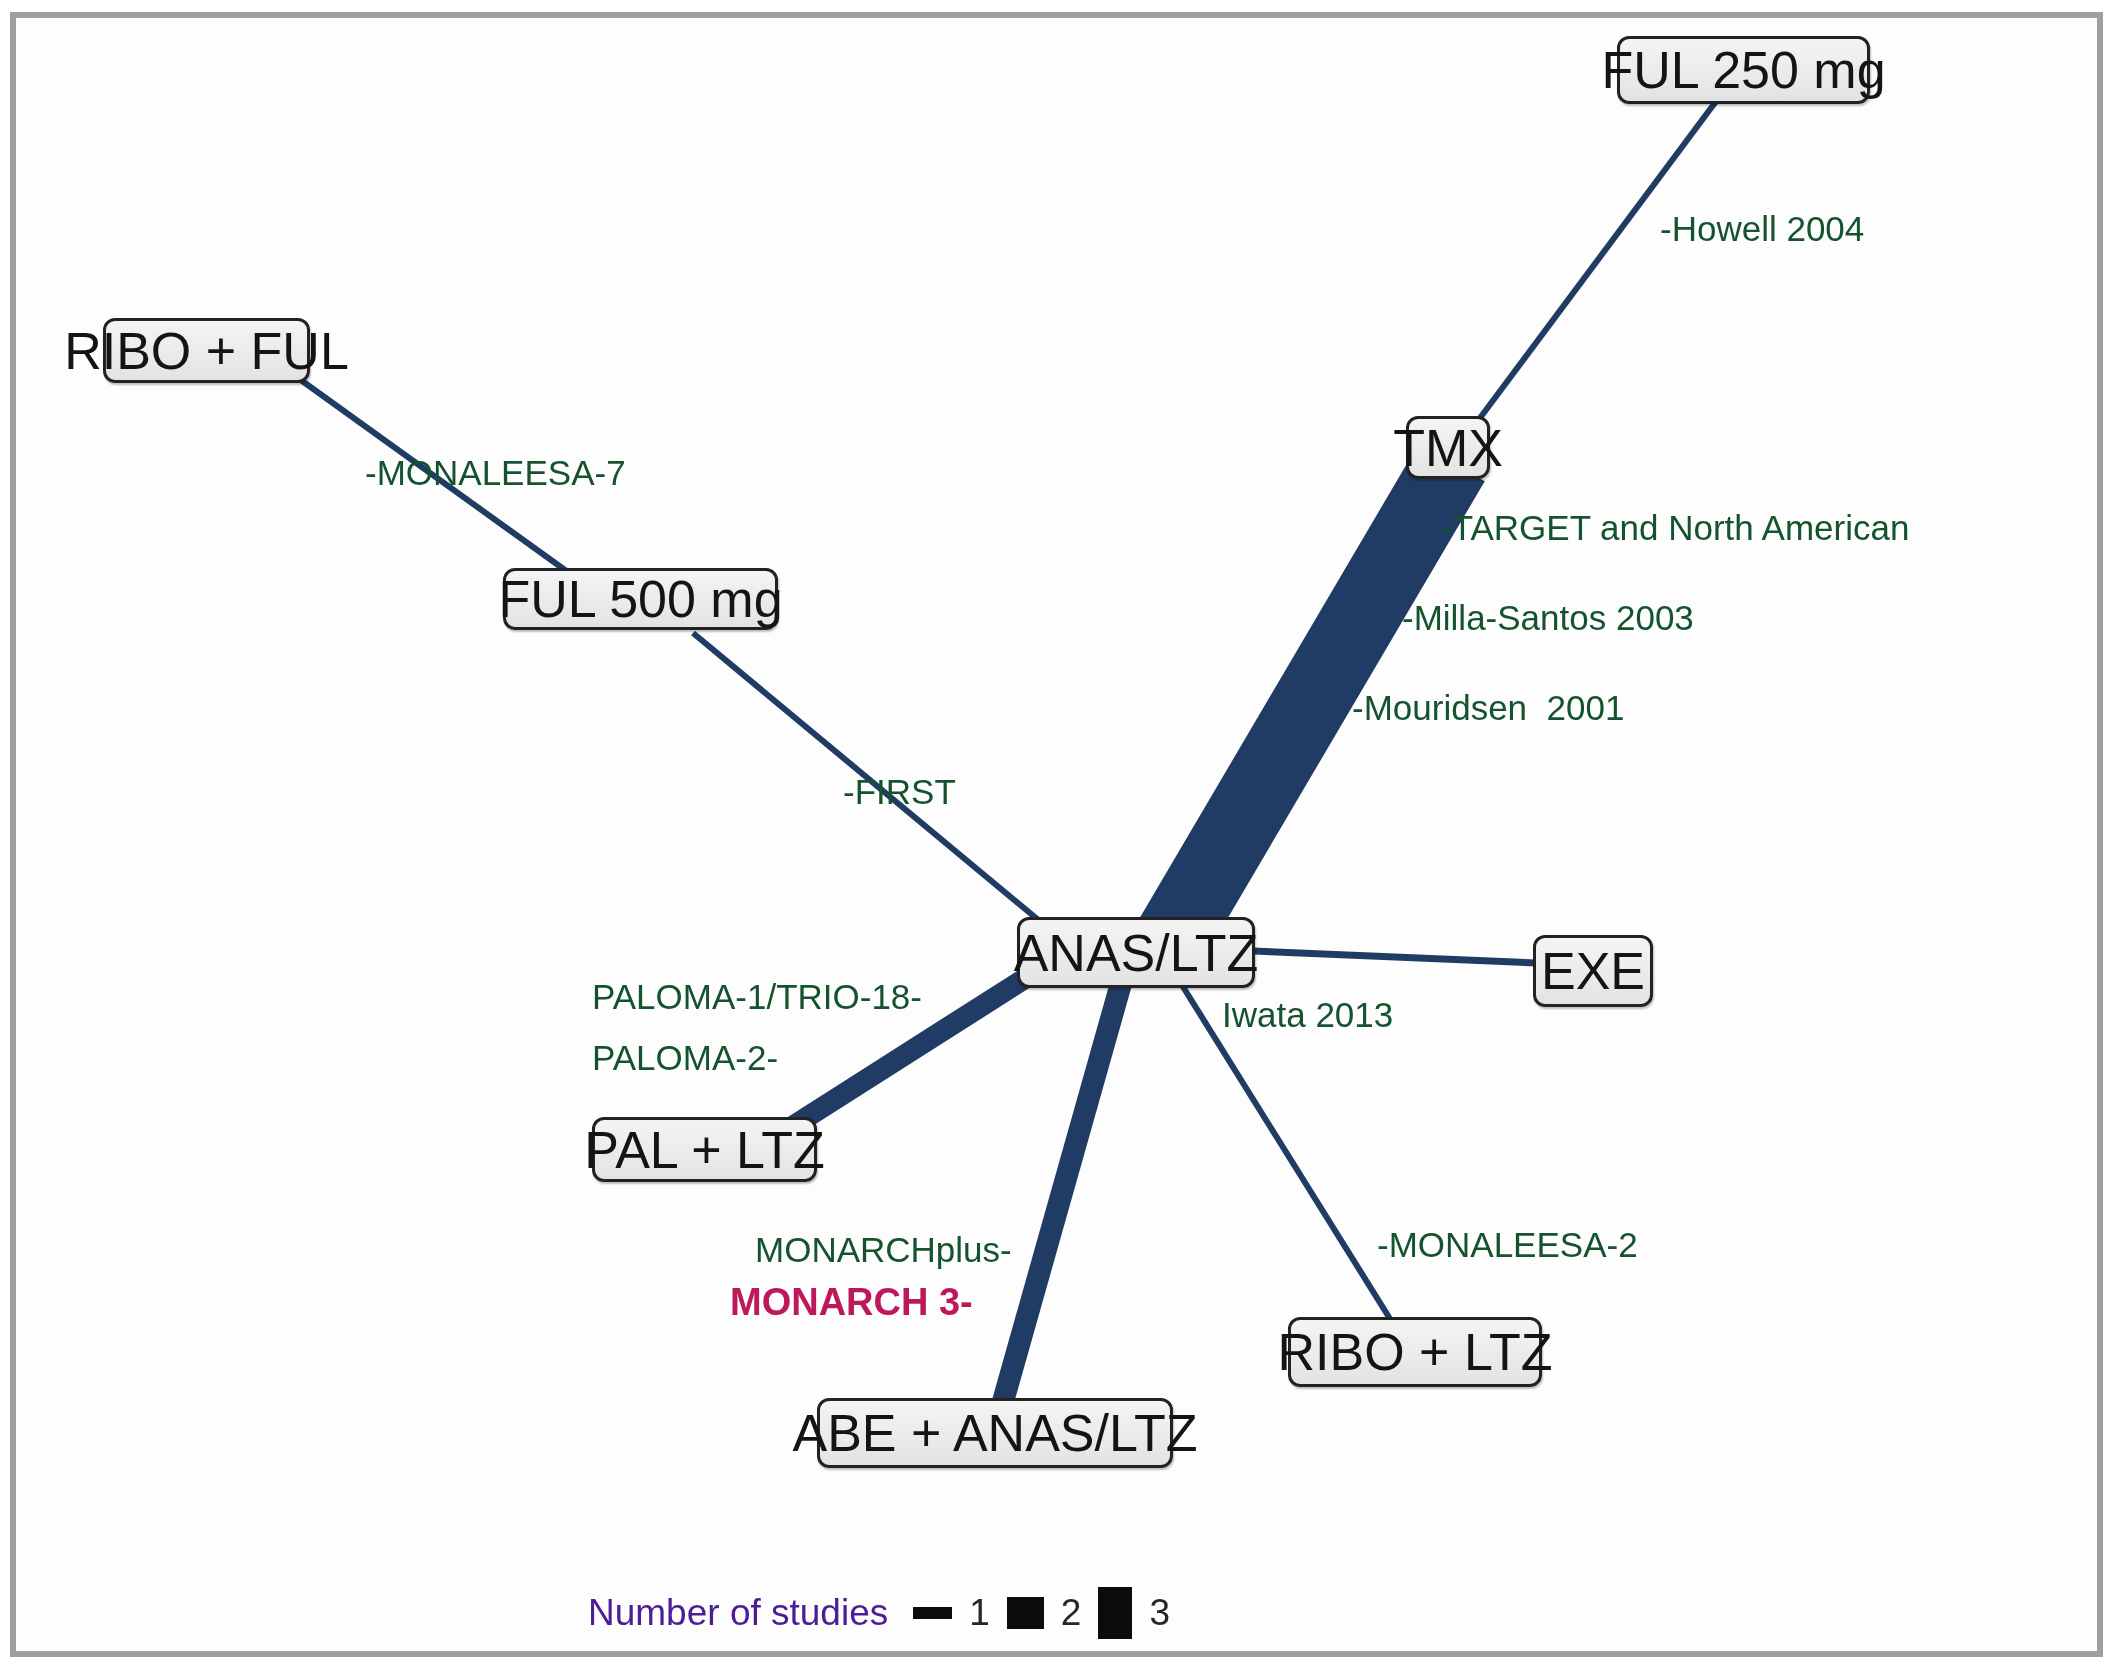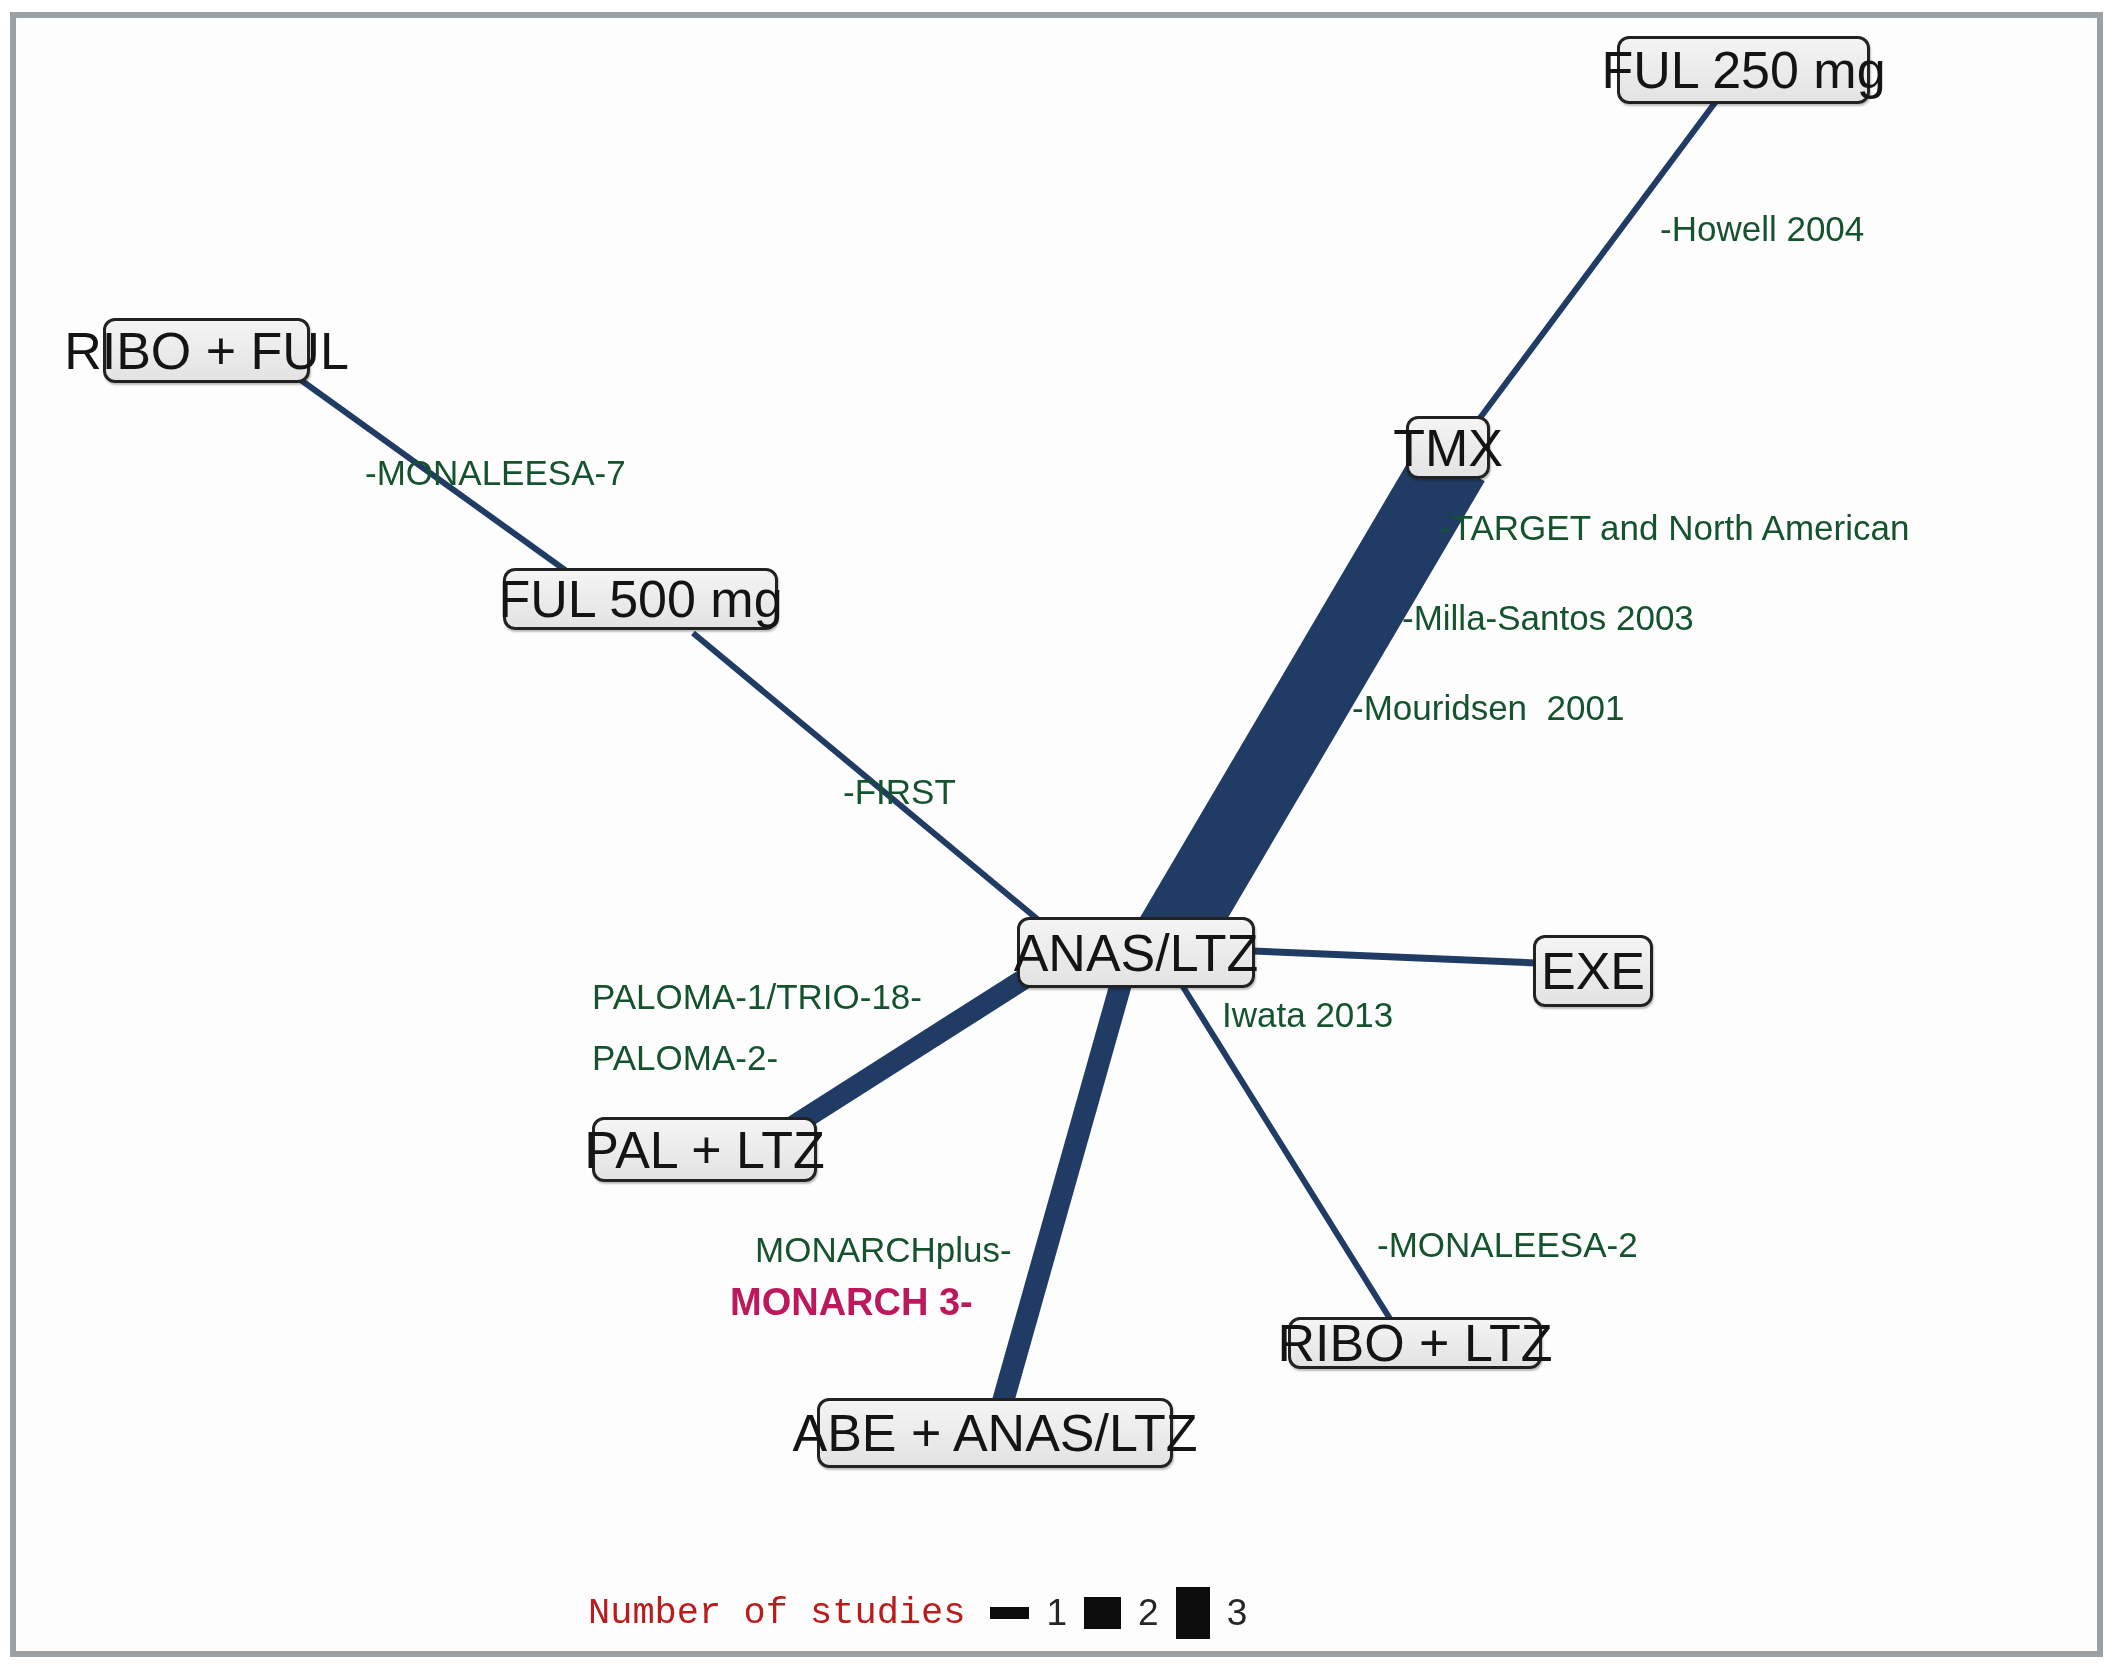--- a/index.html
+++ b/index.html
@@ -22,21 +22,21 @@
   }
   .elabel{
     position:absolute;font-size:35px;color:#14532d;line-height:1.05;
     white-space:pre;
   }
   .elabel.hl{color:#be185d;font-weight:bold;font-size:38px;}
   .legend{
     position:absolute;left:588px;top:1584px;height:58px;
     display:flex;align-items:center;gap:17px;
   }
-  .legend .ltitle{font-size:37px;color:#b91c1c;margin-right:8px;font-family:Liberation Mono, monospace;}
+  .legend .ltitle{font-size:37px;color:#4c1d95;margin-right:8px;}
   .legend .swatch{display:inline-block;background:#0c0c0c;}
   .legend .lnum{font-size:37px;color:#262626;}
 </style>
 </head>
 <body>
 
 <div class="frame"></div>
 
 <svg id="edges" width="2127" height="1680" viewBox="0 0 2127 1680">
     <line x1="1717" y1="100" x2="1477" y2="422" stroke="#203c64" stroke-width="6"></line>
@@ -51,21 +51,21 @@
 
 <div id="nodes">
     <div class="node" style="left: 1617px; top: 36px; width: 253px; height: 68px;">FUL 250 mg</div>
     <div class="node" style="left: 103px; top: 318px; width: 207px; height: 65px;">RIBO + FUL</div>
     <div class="node" style="left: 503px; top: 568px; width: 275px; height: 62px;">FUL 500 mg</div>
     <div class="node" style="left: 1406px; top: 416px; width: 84px; height: 63px;">TMX</div>
     <div class="node" style="left: 1017px; top: 917px; width: 238px; height: 71px;">ANAS/LTZ</div>
     <div class="node" style="left: 1533px; top: 935px; width: 120px; height: 72px;">EXE</div>
     <div class="node" style="left: 592px; top: 1117px; width: 225px; height: 65px;">PAL + LTZ</div>
     <div class="node" style="left: 817px; top: 1398px; width: 356px; height: 70px;">ABE + ANAS/LTZ</div>
-    <div class="node" style="left: 1288px; top: 1317px; width: 254px; height: 52px;">RIBO + LTZ</div>
+    <div class="node" style="left: 1288px; top: 1317px; width: 254px; height: 70px;">RIBO + LTZ</div>
   </div>
 
 <div id="labels">
     <div class="elabel" style="left: 1660px; top: 211px;">-Howell 2004</div>
     <div class="elabel" style="left: 365px; top: 455px;">-MONALEESA-7</div>
     <div class="elabel" style="left: 843px; top: 774px;">-FIRST</div>
     <div class="elabel" style="left: 1440px; top: 510px;">-TARGET and North American</div>
     <div class="elabel" style="left: 1402px; top: 600px;">-Milla-Santos 2003</div>
     <div class="elabel" style="left: 1352px; top: 690px; text-align: right;">-Mouridsen  2001</div>
     <div class="elabel" style="left: 1222px; top: 997px;">Iwata 2013</div>

